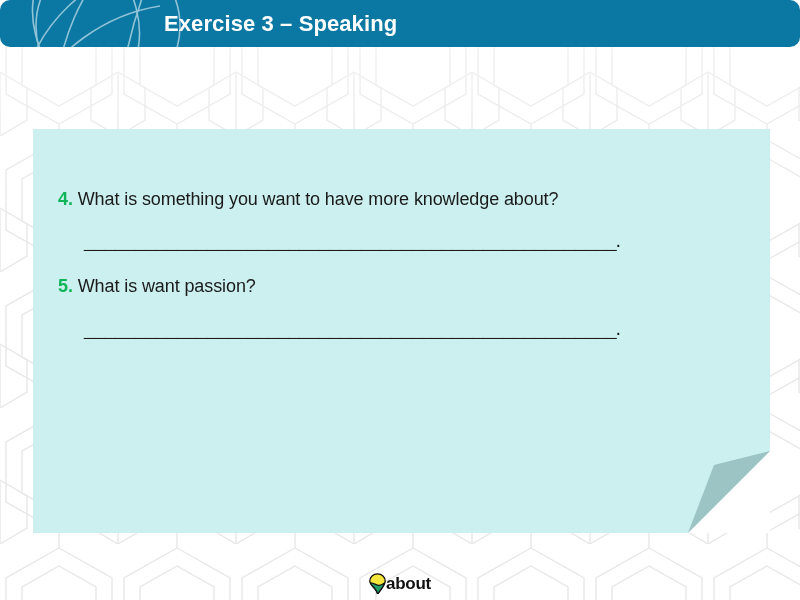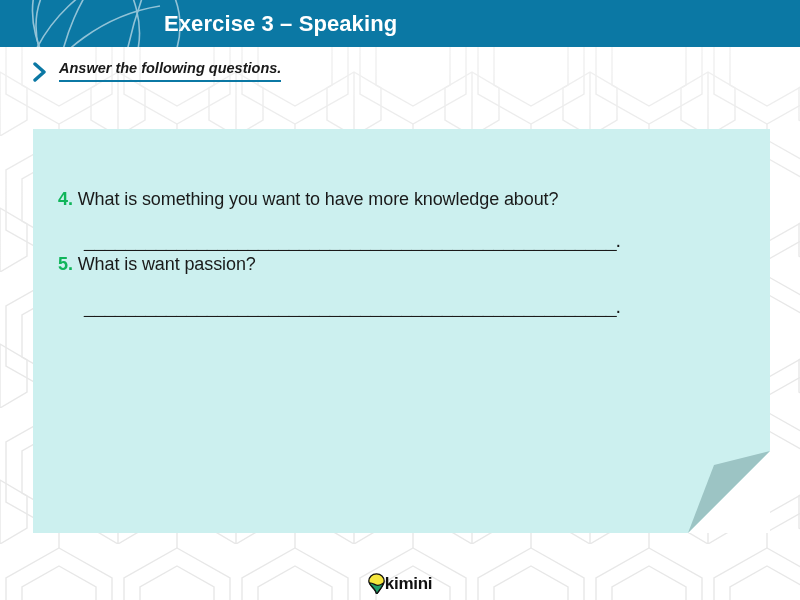--- a/index.html
+++ b/index.html
@@ -28,20 +28,21 @@
   }
 
   
   .header-bar {
     position:absolute;
     left:0; top:0;
     width:800px; height:47px;
     background:#0B78A4;
     z-index:2;
     overflow:hidden;
+    border-radius:10px;
   }
   .header-swirl {
     position:absolute;
     left:-10px; top:-46px;
     width:250px; height:160px;
     pointer-events:none;
   }
   .header-title {
     position:absolute;
     left:164px; top:0;
@@ -112,20 +113,21 @@
   .q-num {
     color:#10B55A;
     font-weight:bold;
   }
   .answer-line {
     font-size:20px;
     color:#1a1a1a;
     letter-spacing:-0.9px;
     line-height:1.1;
     margin-top:16px;
+    margin-bottom:22px;
     padding-left:26px;
     white-space:nowrap;
     overflow:hidden;
   }
 
   
   .footer-logo {
     position:absolute;
     left:0; top:573px;
     width:800px;
@@ -179,26 +181,20 @@
         <path d="M30 150 C 40 70, 100 18, 175 6"></path>
         <path d="M42 148 C 62 96, 118 60, 170 52"></path>
         <path d="M50 150 C 86 128, 120 112, 162 106"></path>
         <path d="M122 8 C 92 36, 70 84, 64 146"></path>
         <path d="M168 6 C 150 44, 134 92, 130 148"></path>
       </g>
     </svg>
     <div class="header-title">Exercise 3 – Speaking</div>
   </div>
 
-  <div class="instruction-row">
-    <svg class="chevron-icon" viewBox="0 0 14 20" xmlns="http://www.w3.org/2000/svg">
-      <path d="M2 2 L11 10 L2 18" fill="none" stroke="#0B78A4" stroke-width="3.4" stroke-linecap="round" stroke-linejoin="round"></path>
-    </svg>
-    <div class="instruction-text">Answer the following questions.</div>
-  </div>
 
   <div class="content-panel">
     <svg class="fold-corner" viewBox="0 0 82 82" xmlns="http://www.w3.org/2000/svg">
       <polygon points="82,0 82,82 0,82" fill="#ffffff"></polygon>
       <polygon points="82,0 0,82 26,14" fill="#9CC4C4"></polygon>
     </svg>
   </div>
 
   <div class="questions">
 
@@ -222,16 +218,16 @@
 
   <div class="footer-logo">
     <svg class="logo-mark" viewBox="0 0 17 21" xmlns="http://www.w3.org/2000/svg">
       <path d="M8.5 0.8 C12.9 0.8 16.2 4.0 16.2 8.1 C16.2 12.2 12.0 16.4 9.3 20.2
                C9.0 20.6 8.3 20.5 8.2 20.0 C7.9 16.2 0.8 12.6 0.8 8.1
                C0.8 4.0 4.1 0.8 8.5 0.8 Z" fill="#F5E63D" stroke="#111111" stroke-width="1.3" stroke-linejoin="round"></path>
       <path d="M1.5 9.9 C3.4 9.9 5.0 10.6 6.6 11.4 C8.6 12.4 10.6 13.4 15.5 9.9
                C14.6 13.6 11.3 17.0 9.3 20.2 C9.0 20.6 8.3 20.5 8.2 20.0
                C7.95 17.0 4.6 13.9 2.3 11.6 Z" fill="#22A06B" stroke="#111111" stroke-width="1.2" stroke-linejoin="round"></path>
     </svg>
-    <div class="logo-word">kimini</div>
+    <div class="logo-word">about</div>
   </div>
 
 </div>
 
 </body></html>

